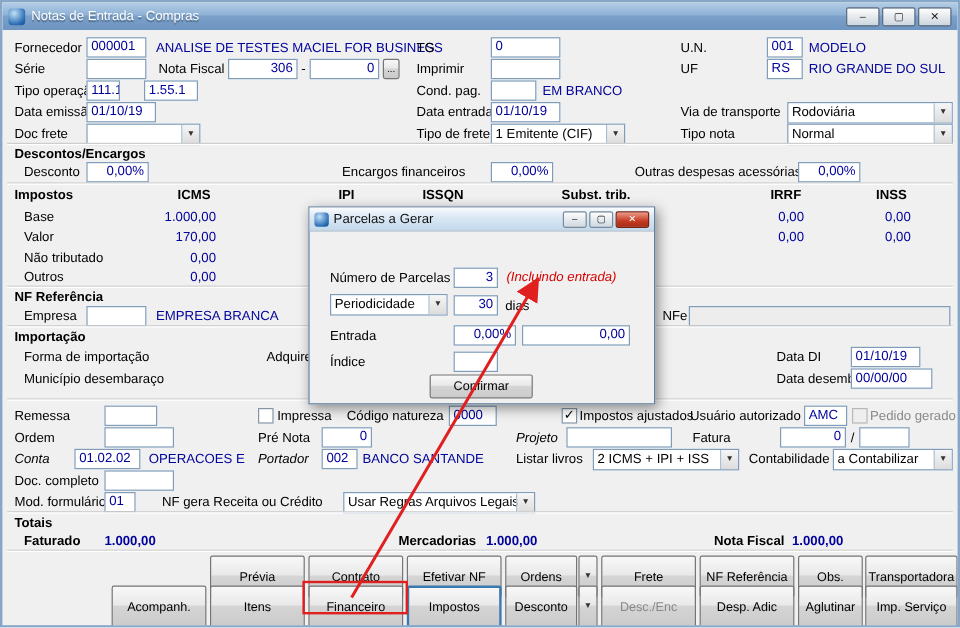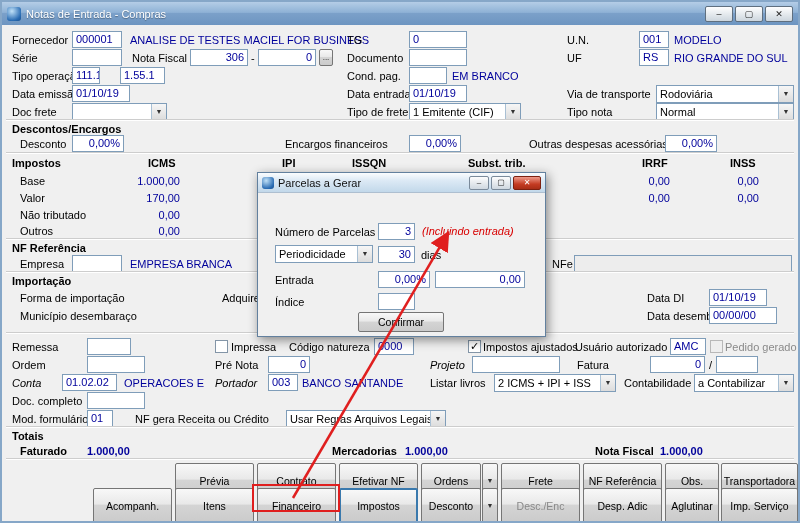--- a/index.html
+++ b/index.html
@@ -70,21 +70,21 @@
 
   <span class="lbl" style="left:10px;top:49px">Série</span>
   <div class="fld" style="left:70px;top:47px;width:50px"></div>
   <span class="lbl" style="left:130px;top:49px">Nota Fiscal</span>
   <div class="fld r" style="left:188px;top:47px;width:58px">306</div>
   <span class="lbl" style="left:249px;top:49px">-</span>
   <div class="fld r" style="left:256px;top:47px;width:58px">0</div>
   <div class="btn" style="left:317px;top:47px;width:14px;height:17px;font-size:8px">
       <span>...</span>
     </div>
-  <span class="lbl" style="left:345px;top:49px">Documento</span>
+  <span class="lbl" style="left:345px;top:49px">Imprimir</span>
   <div class="fld" style="left:407px;top:47px;width:58px"></div>
   <span class="lbl" style="left:565px;top:49px">UF</span>
   <div class="fld" style="left:637px;top:47px;width:30px">RS</div>
   <span class="txt" style="left:672px;top:49px">RIO GRANDE DO SUL</span>
 
   <span class="lbl" style="left:10px;top:67px">Tipo operação</span>
   <div class="fld" style="left:70px;top:65px;width:28px">111.11</div>
   <div class="fld" style="left:118px;top:65px;width:45px">1.55.1</div>
   <span class="lbl" style="left:345px;top:67px">Cond. pag.</span>
   <div class="fld" style="left:407px;top:65px;width:38px"></div>
@@ -185,21 +185,21 @@
   <div class="fld" style="left:470px;top:354px;width:88px"></div>
   <span class="lbl" style="left:575px;top:356px">Fatura</span>
   <div class="fld r" style="left:648px;top:354px;width:55px">0</div>
   <span class="lbl" style="left:707px;top:356px">/</span>
   <div class="fld" style="left:714px;top:354px;width:42px"></div>
 
   <span class="lbl i" style="left:10px;top:374px">Conta</span>
   <div class="fld" style="left:60px;top:372px;width:55px">01.02.02</div>
   <span class="txt" style="left:122px;top:374px">OPERACOES E</span>
   <span class="lbl i" style="left:213px;top:374px">Portador</span>
-  <div class="fld" style="left:266px;top:372px;width:30px">003</div>
+  <div class="fld" style="left:266px;top:372px;width:30px">002</div>
   <span class="txt" style="left:300px;top:374px">BANCO SANTANDE</span>
   <span class="lbl" style="left:428px;top:374px">Listar livros</span>
   <div class="sel" style="left:492px;top:372px;width:122px"><span>2 ICMS + IPI + ISS</span><span class="arr">▼</span></div>
   <span class="lbl" style="left:622px;top:374px">Contabilidade</span>
   <div class="sel" style="left:692px;top:372px;width:100px"><span>a Contabilizar</span><span class="arr">▼</span></div>
 
   <span class="lbl" style="left:10px;top:392px">Doc. completo</span>
   <div class="fld" style="left:85px;top:390px;width:58px"></div>
 
   <span class="lbl" style="left:10px;top:410px">Mod. formulário</span>

